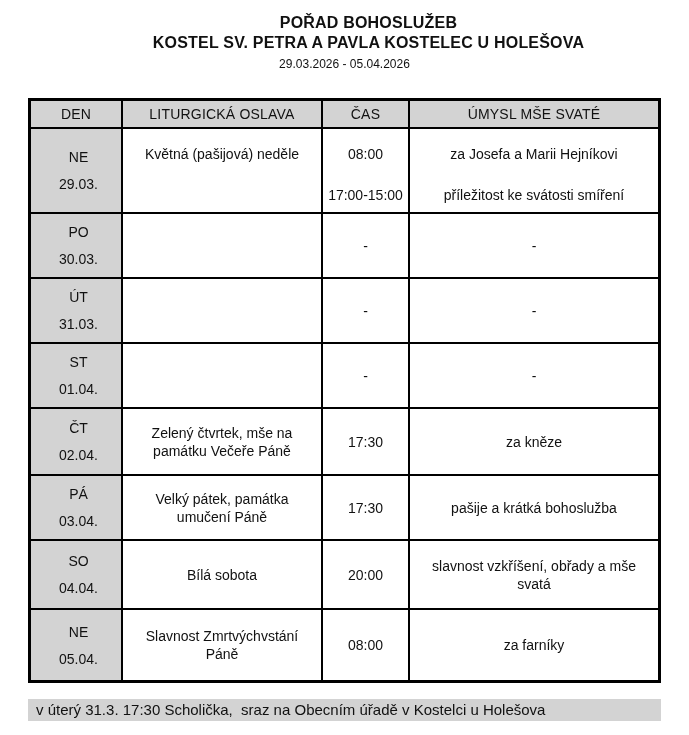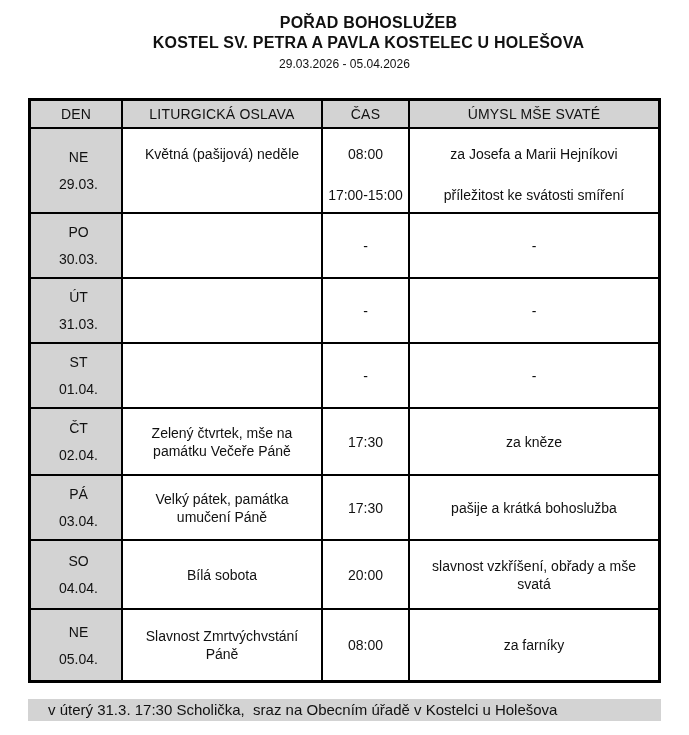--- a/index.html
+++ b/index.html
@@ -98,21 +98,21 @@
   .stack .l1 { flex: 1.5; }
   .stack .l2 { flex: 1; }
   
   .footer-note {
     margin: 16px 0 0 28px;
     width: 633px;
     height: 22px;
     background: #d3d3d3;
     font-size: 15px;
     line-height: 22px;
-    padding-left: 20px;
+    padding-left: 8px;
     box-sizing: border-box;
     white-space: pre;
     overflow: hidden;
   }
 </style>
 </head>
 <body>
 
 <div class="page">
 

